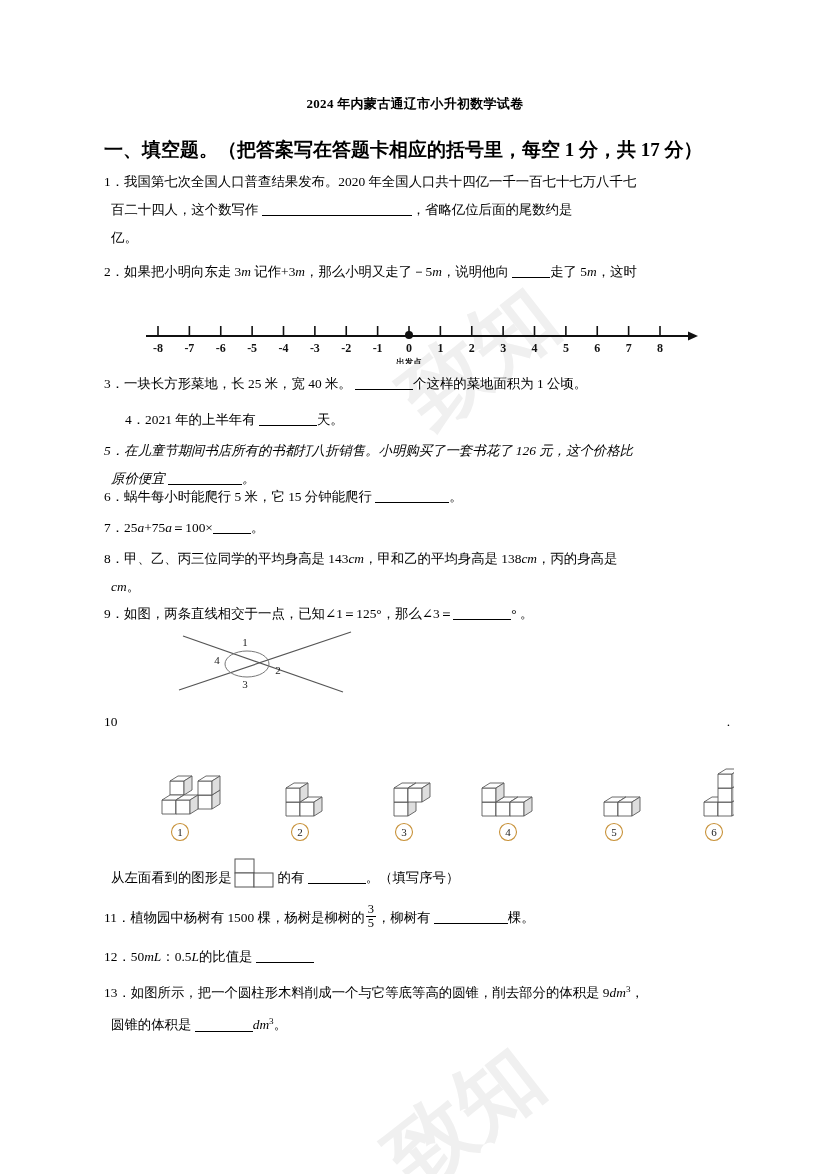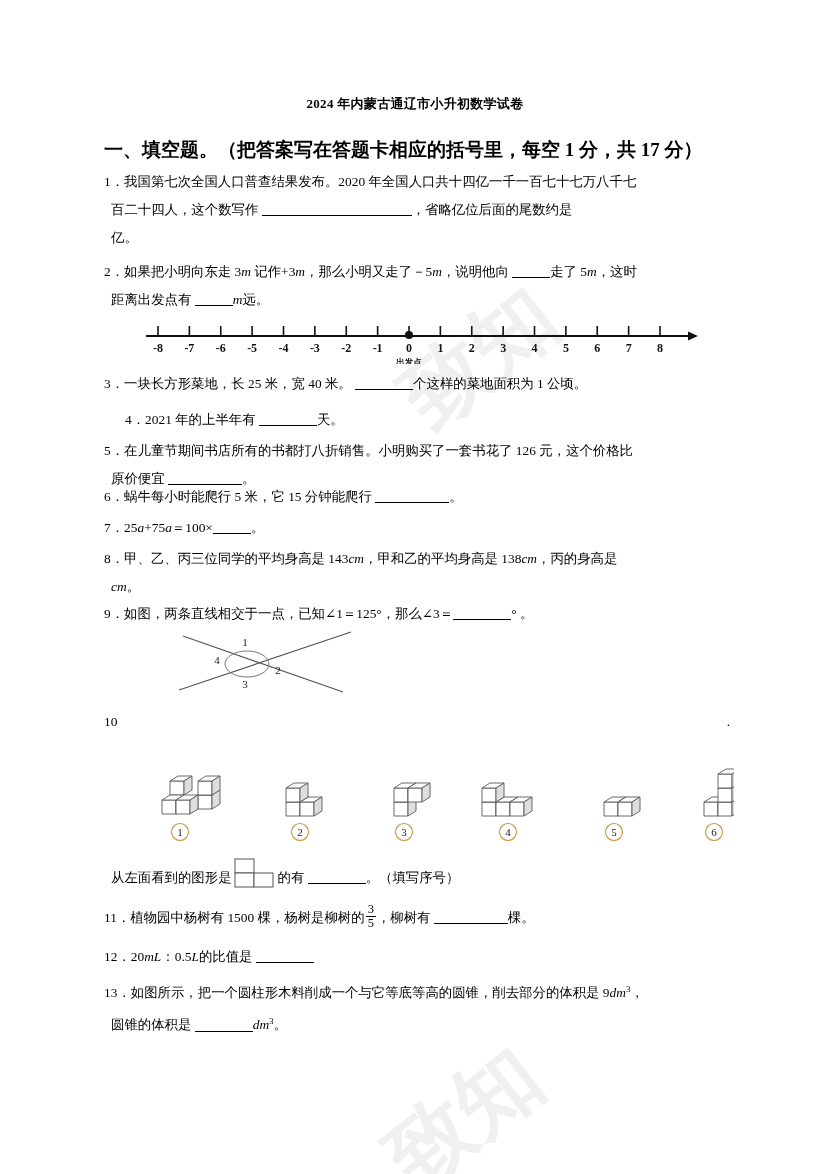--- a/index.html
+++ b/index.html
@@ -117,24 +117,20 @@
         <span>百二十四人，这个数写作</span>
         <span class="blank-xl"></span><span>，省略亿位后面的尾数约是</span>
       </span>
       <span class="body-ind">亿。</span>
     </div>
 
     <div class="q" style="top:258px;">
       <span class="qnum">2．</span><span>如果把小明向东走 3</span><i>m</i>
       <span>记作+3</span><i>m</i><span>，那么小明又走了－5</span><i>m</i><span>，说明他向</span>
       <span class="blank-s"></span><span>走了 5</span><i>m</i><span>，这时</span>
-      <span class="body-ind">
-        <span>距离出发点有</span>
-        <span class="blank-s"></span><i>m</i><span>远。</span>
-      </span>
     </div>
 
     <div class="numline">
       <svg width="560" height="52" viewBox="0 0 560 52">
         <g id="nl-group">
             <line x1="6" y1="24" x2="548" y2="24" stroke="#111" stroke-width="2.2"></line>
             <polygon points="548,19.5 558,24 548,28.5" fill="#111"></polygon>
             <line x1="18" y1="14" x2="18" y2="23" stroke="#111" stroke-width="1.6"></line>
             <text x="18" y="40" text-anchor="middle" font-family="'Liberation Serif',serif" font-size="12" font-weight="700" fill="#111">-8</text>
             <line x1="49.375" y1="14" x2="49.375" y2="23" stroke="#111" stroke-width="1.6"></line>
@@ -178,21 +174,21 @@
     <div class="q" style="top:370px;">
       <span class="qnum">3．</span><span>一块长方形菜地，长 25 米，宽 40 米。</span>
       <span class="blank-m"></span><span>个这样的菜地面积为 1 公顷。</span>
     </div>
 
     <div class="q" style="top:406px;margin-left:21px;">
       <span class="qnum">4．</span><span>2021 年的上半年有</span>
       <span class="blank-m"></span><span>天。</span>
     </div>
 
-    <div class="q" style="top:437px;">
+    <div class="q" style="top:437px;font-style:italic;">
       <span class="qnum">5．</span><span>在儿童节期间书店所有的书都打八折销售。小明购买了一套书花了 126 元，这个价格比</span>
       <span class="body-ind">
         <span>原价便宜</span>
         <span class="blank-l"></span><span>。</span>
       </span>
     </div>
 
     <div class="q" style="top:483px;">
       <span class="qnum">6．</span><span>蜗牛每小时能爬行 5 米，它 15 分钟能爬行</span>
       <span class="blank-l"></span><span>。</span>
@@ -335,21 +331,21 @@
         <span class="blank-m"></span><span>。（填写序号）</span>
       </span>
     </div>
 
     <div class="q" style="top:903px;">
       <span class="qnum">11．</span><span>植物园中杨树有 1500 棵，杨树是柳树的</span><span class="frac"><span class="num">3</span><span class="den">5</span></span><span>，柳树有</span>
       <span class="blank-l"></span><span>棵。</span>
     </div>
 
     <div class="q" style="top:943px;">
-      <span class="qnum">12．</span><span>20</span><i>mL</i><span>：0.5</span><i>L</i><span>的比值是</span>
+      <span class="qnum">12．</span><span>50</span><i>mL</i><span>：0.5</span><i>L</i><span>的比值是</span>
       <span class="blank-m"></span>
     </div>
 
     <div class="q" style="top:975px;">
       <span class="qnum">13．</span><span>如图所示，把一个圆柱形木料削成一个与它等底等高的圆锥，削去部分的体积是 9</span><i>dm</i><sup>3</sup><span>，</span>
       <span class="body-ind">
         <span>圆锥的体积是</span>
         <span class="blank-m"></span><i>dm</i><sup>3</sup><span>。</span>
       </span>
     </div>

